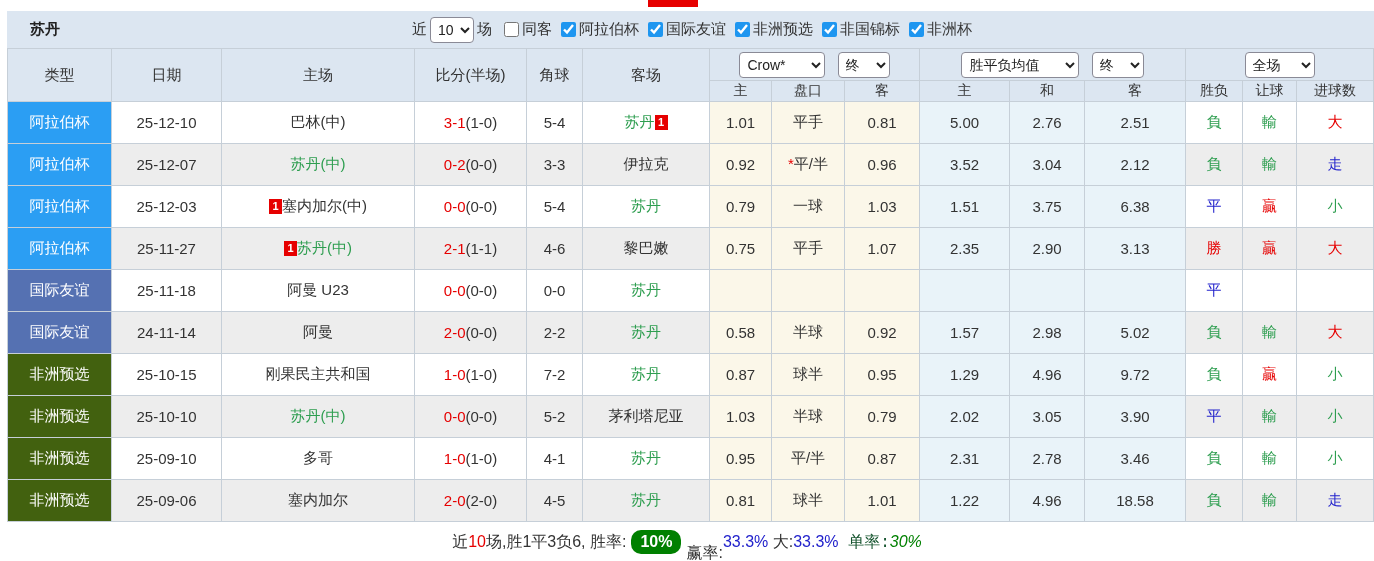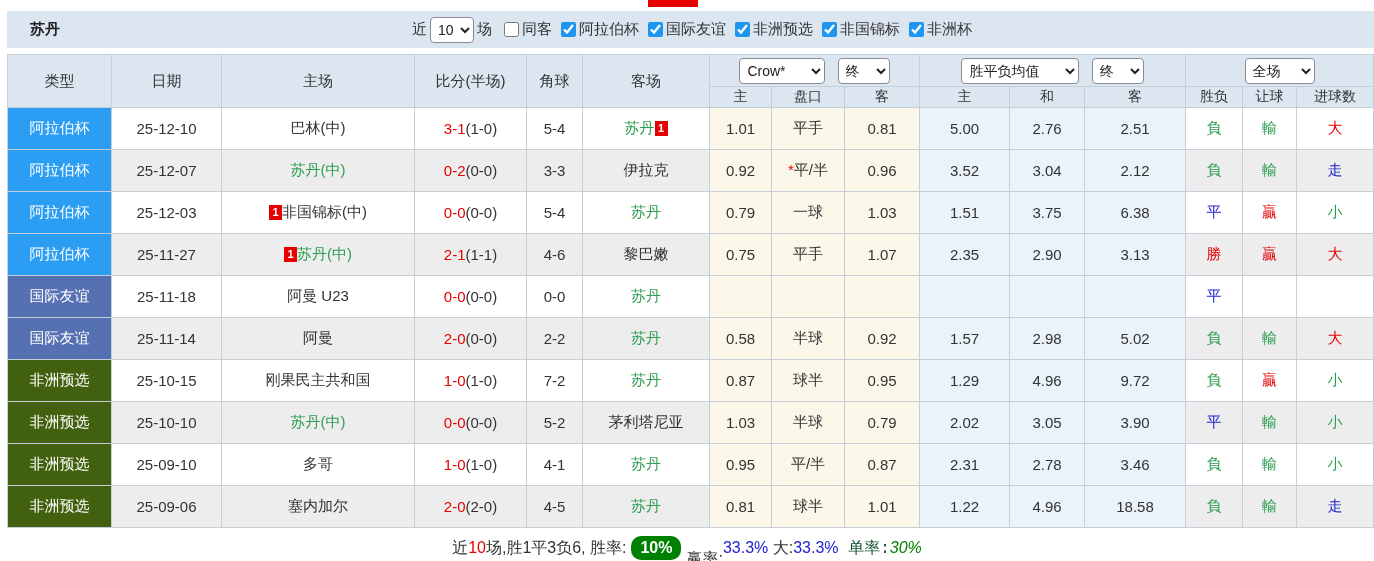--- a/index.html
+++ b/index.html
@@ -20,21 +20,21 @@
   .controls { margin:0 auto; display:flex; align-items:center; }
   .controls .lbl { margin:0 3px; }
   select {
     font-size:14px; padding:2px 3px; border:1px solid #8a8a96; border-radius:4px;
     background:#fff; color:#222; height:26px;
   }
   input[type=checkbox]{ width:15px; height:15px; accent-color:#1e96f0; margin:0 2px 0 9px; vertical-align:-2px; }
   .chk { display:inline-flex; align-items:center; cursor:pointer; }
   .chk span { margin-left:1px; }
 
-  table { border-collapse:collapse; table-layout:fixed; margin-left:7px; width:1367px; background:#0f172a;margin-top:6px; }
+  table { border-collapse:collapse; table-layout:fixed; margin-left:7px; width:1367px; background:#0f172a; }
   th,td { border:1px solid #c6cfd8; text-align:center; overflow:hidden; white-space:nowrap; padding:0; }
   thead th { background:#dce6f1; font-weight:normal; font-size:15px; color:#333; }
   .sel-row th { height:32px; }
   .sel-row select { margin:0 4px; }
   .sub-row th { height:21px; font-size:14px; }
   tbody td { height:42px; font-size:15px; background:#fff; }
   tr.stripe td { background:#ededed; }
   tbody td.cream { background:#fbf7e9 !important; }
   tbody td.lblue { background:#e9f3f9 !important; }
   td.type-cell { color:#fff; font-size:15px; }
@@ -182,21 +182,21 @@
         <td class="lblue">3.52</td>
         <td class="lblue">3.04</td>
         <td class="lblue">2.12</td>
         <td><span class="c-green">負</span></td>
         <td><span class="c-green">輸</span></td>
         <td><span class="c-blue">走</span></td>
       </tr>
       <tr>
         <td class="type-cell" style="background: rgb(43, 158, 243);">阿拉伯杯</td>
         <td>25-12-03</td>
-        <td><span class="b1">1</span><span>非国锦标(中)</span></td>
+        <td><span class="b1">1</span><span>塞内加尔(中)</span></td>
         <td><span class="c-red">0-0</span><span>(0-0)</span></td>
         <td>5-4</td>
         <td><span class="c-green">苏丹</span></td>
         <td class="cream">0.79</td>
         <td class="cream">一球</td>
         <td class="cream">1.03</td>
         <td class="lblue">1.51</td>
         <td class="lblue">3.75</td>
         <td class="lblue">6.38</td>
         <td><span class="c-blue">平</span></td>
@@ -232,21 +232,21 @@
         <td class="cream"></td>
         <td class="lblue"></td>
         <td class="lblue"></td>
         <td class="lblue"></td>
         <td><span class="c-blue">平</span></td>
         <td></td>
         <td></td>
       </tr>
       <tr class="stripe">
         <td class="type-cell" style="background: rgb(85, 113, 178);">国际友谊</td>
-        <td>25-11-14</td>
+        <td>24-11-14</td>
         <td><span>阿曼</span></td>
         <td><span class="c-red">2-0</span><span>(0-0)</span></td>
         <td>2-2</td>
         <td><span class="c-green">苏丹</span></td>
         <td class="cream">0.58</td>
         <td class="cream">半球</td>
         <td class="cream">0.92</td>
         <td class="lblue">1.57</td>
         <td class="lblue">2.98</td>
         <td class="lblue">5.02</td>

